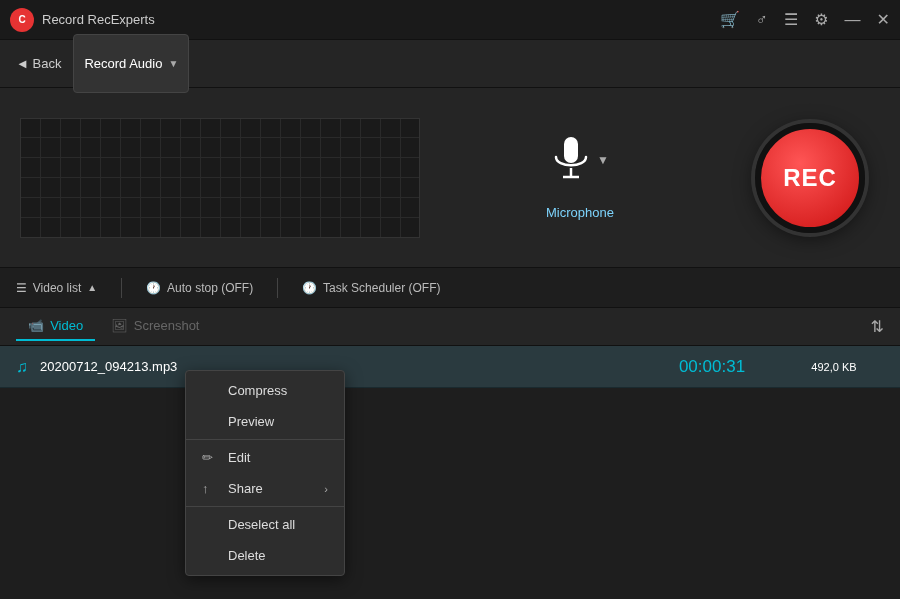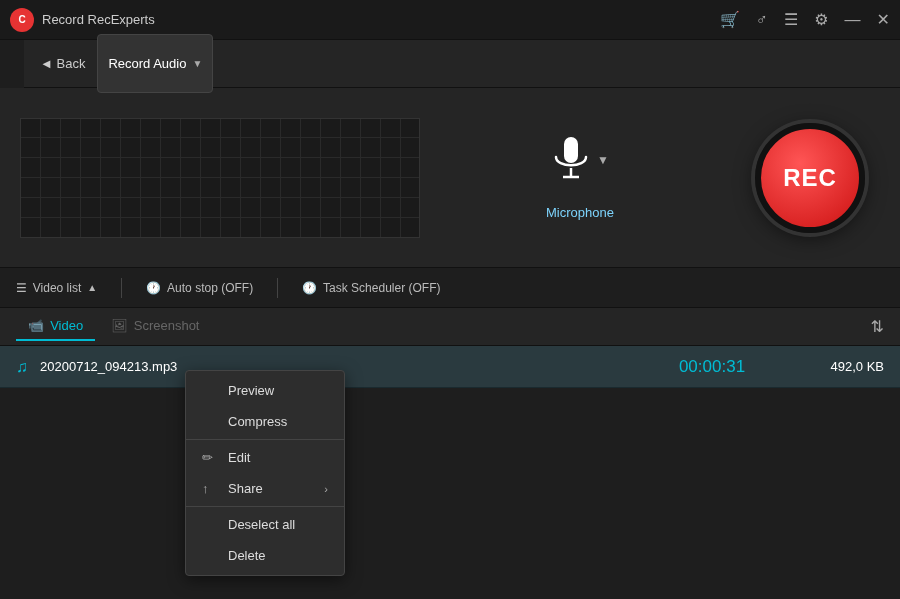--- a/index.html
+++ b/index.html
@@ -50,21 +50,20 @@
 
     
     .toolbar {
       height: 48px;
       background: #252525;
       display: flex;
       align-items: center;
       padding: 0 16px;
       gap: 12px;
       border-bottom: 1px solid #111;
-      margin-left: 24px;
     }
     .back-btn {
       display: flex;
       align-items: center;
       gap: 4px;
       color: #ccc;
       font-size: 13px;
       cursor: pointer;
       background: none;
       border: none;
@@ -245,23 +244,23 @@
       flex: 1;
     }
     .file-duration {
       color: #00bcd4;
       font-size: 17px;
       width: 120px;
       text-align: center;
     }
     .file-size {
       color: #fff;
-      font-size: 13px;
+      font-size: 11px;
       width: 100px;
-      text-align: right;
+      text-align: center;
     }
 
     
     .context-menu {
       position: absolute;
       top: 370px;
       left: 185px;
       background: #2d2d2d;
       border: 1px solid #444;
       border-radius: 4px;
@@ -396,25 +395,25 @@
 <div class="file-row">
   <span class="file-icon">♫</span>
   <span class="file-name">20200712_094213.mp3</span>
   <span class="file-duration">00:00:31</span>
   <span class="file-size">492,0 KB</span>
 </div>
 
 <div class="context-menu">
   <div class="ctx-item">
     <span class="ctx-icon"></span>
+    <span>Compress</span>
+  </div>
+  <div class="ctx-item">
+    <span class="ctx-icon"></span>
     <span>Preview</span>
-  </div>
-  <div class="ctx-item">
-    <span class="ctx-icon"></span>
-    <span>Compress</span>
   </div>
   <div class="ctx-separator"></div>
   <div class="ctx-item">
     <span class="ctx-icon">✏</span>
     <span>Edit</span>
   </div>
   <div class="ctx-item">
     <span class="ctx-icon">↑</span>
     <span>Share</span>
     <span class="ctx-arrow">›</span>

